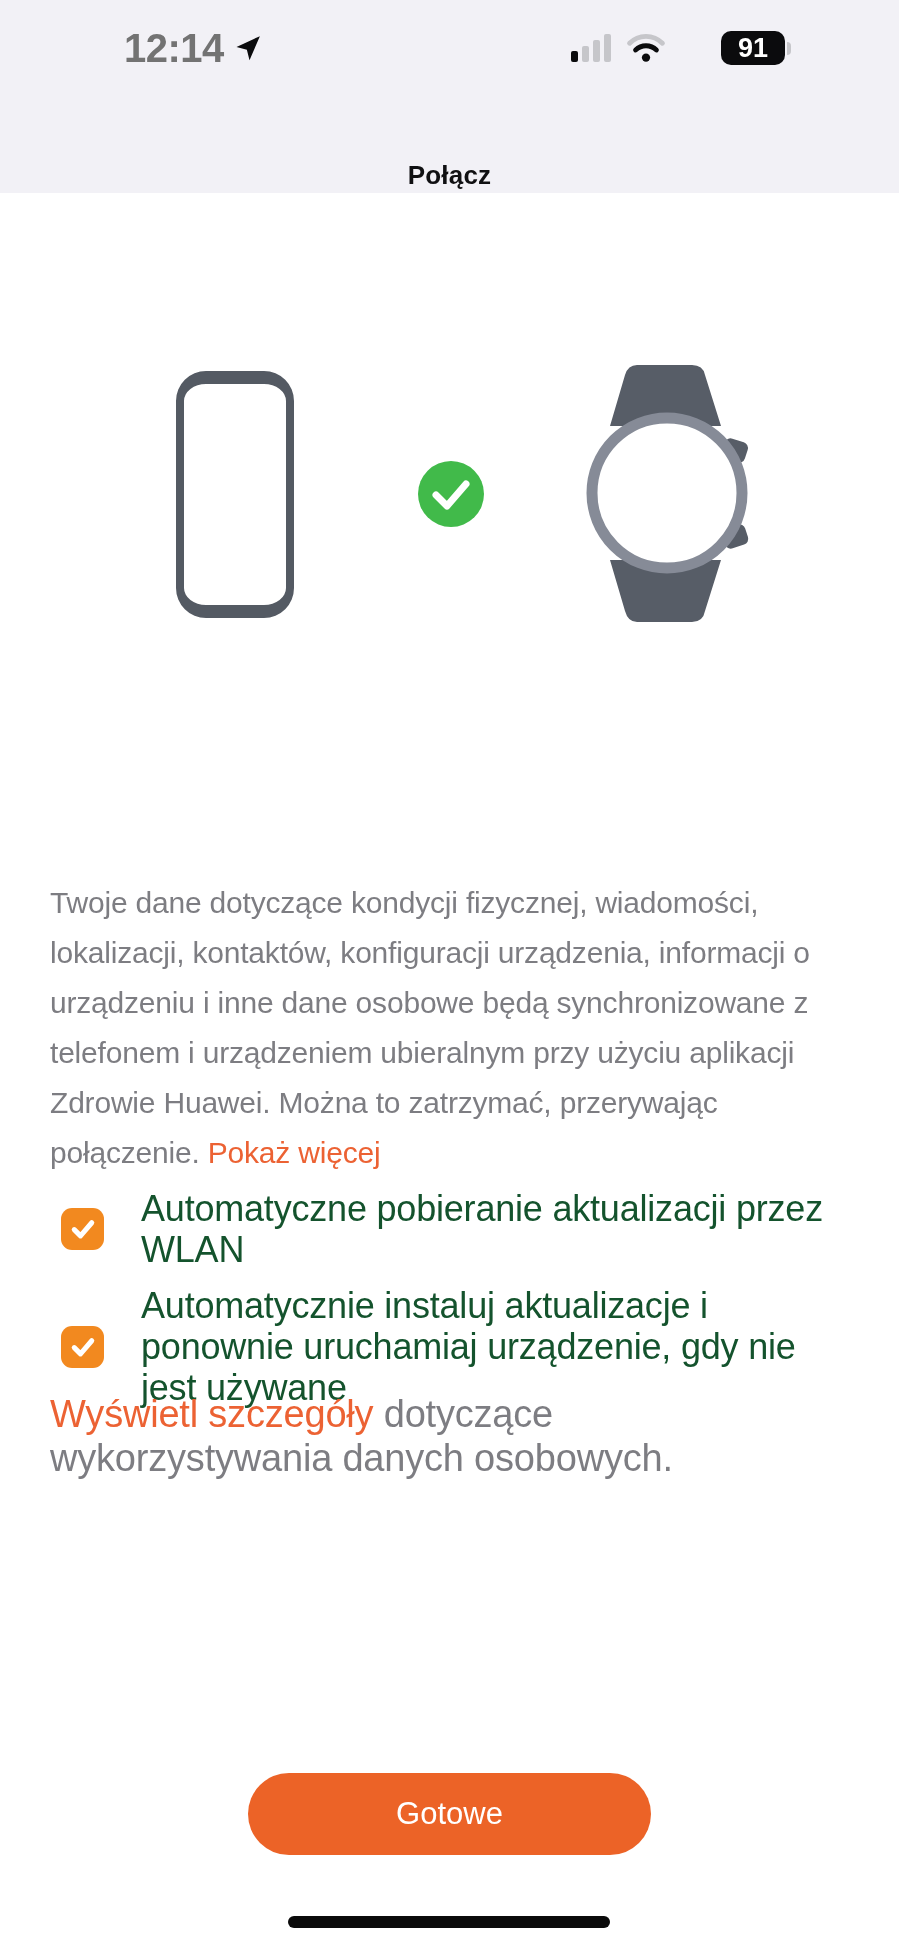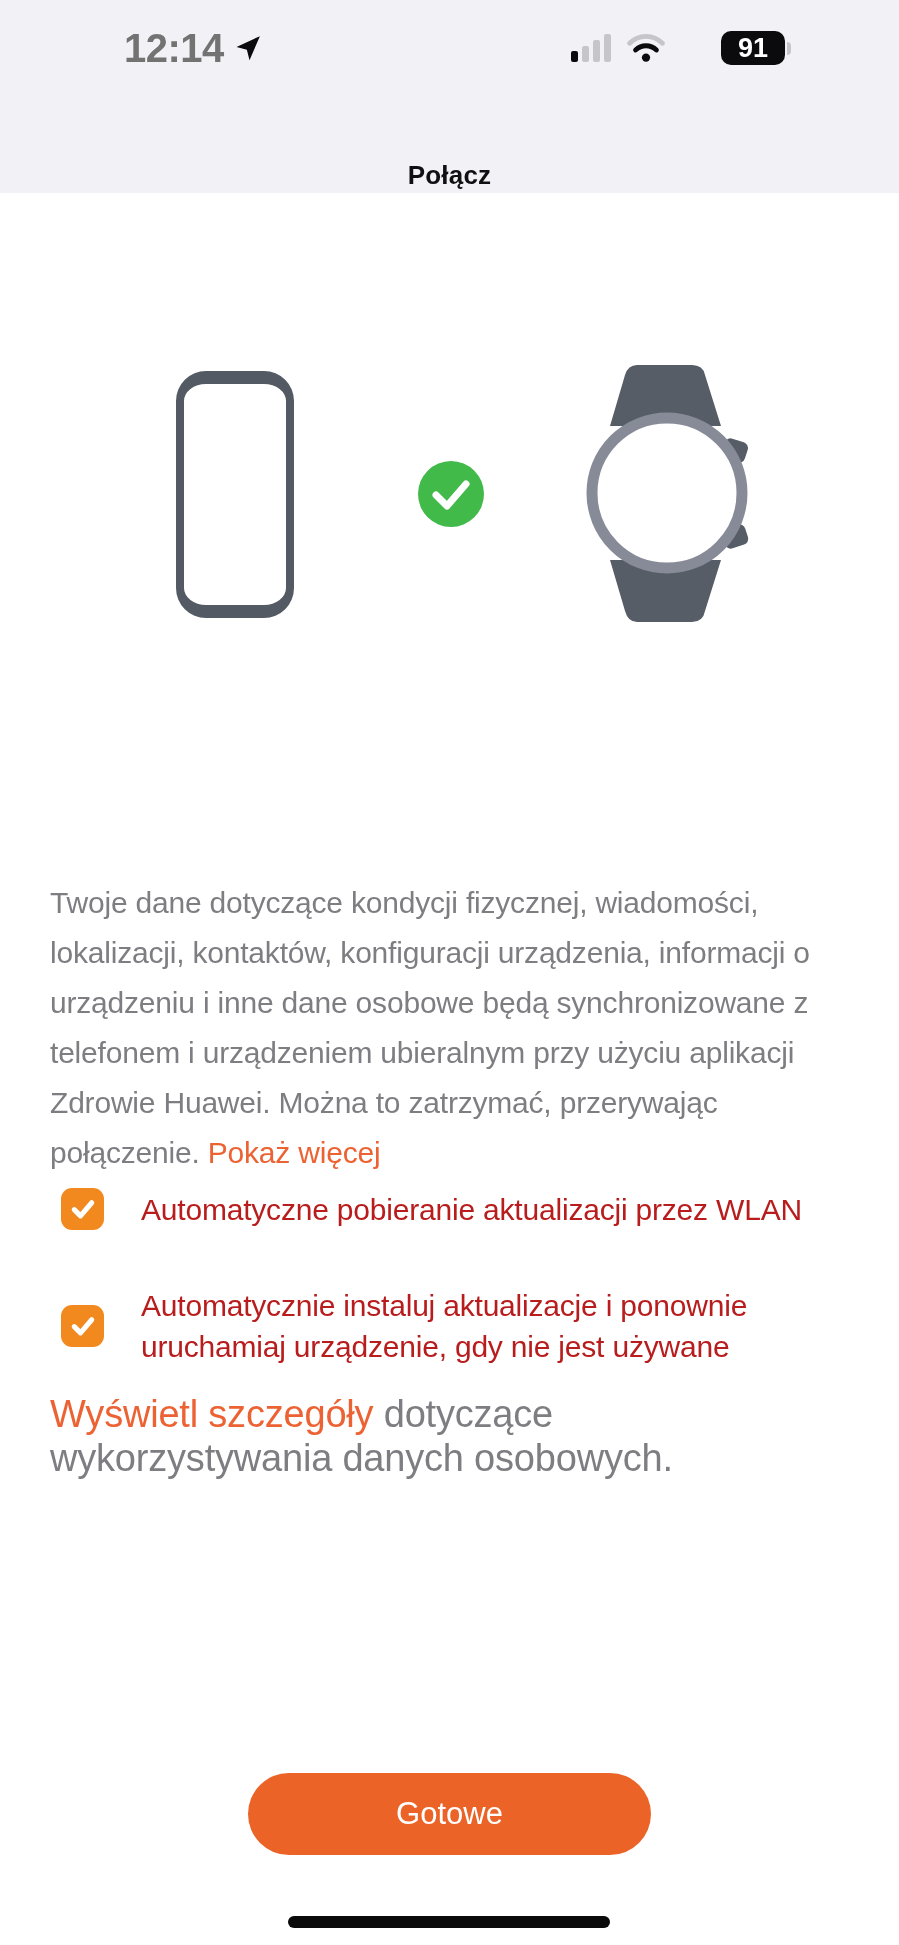--- a/index.html
+++ b/index.html
@@ -137,23 +137,23 @@
   .checkbox {
     flex: 0 0 auto;
     width: 43px; height: 42px;
     background: #f2891f;
     border-radius: 11px;
     display: flex; align-items: center; justify-content: center;
     cursor: pointer;
   }
   .option-label {
     margin-left: 37px;
-    font-size: 30px;
+    font-size: 36px;
     line-height: 41px;
-    color: #b91c1c;
+    color: #14532d;
     letter-spacing: -0.2px;
     max-width: 705px;
   }
 
   
   .privacy-note {
     position: absolute;
     top: 1392px; left: 50px;
     width: 780px;
     font-size: 38px;

